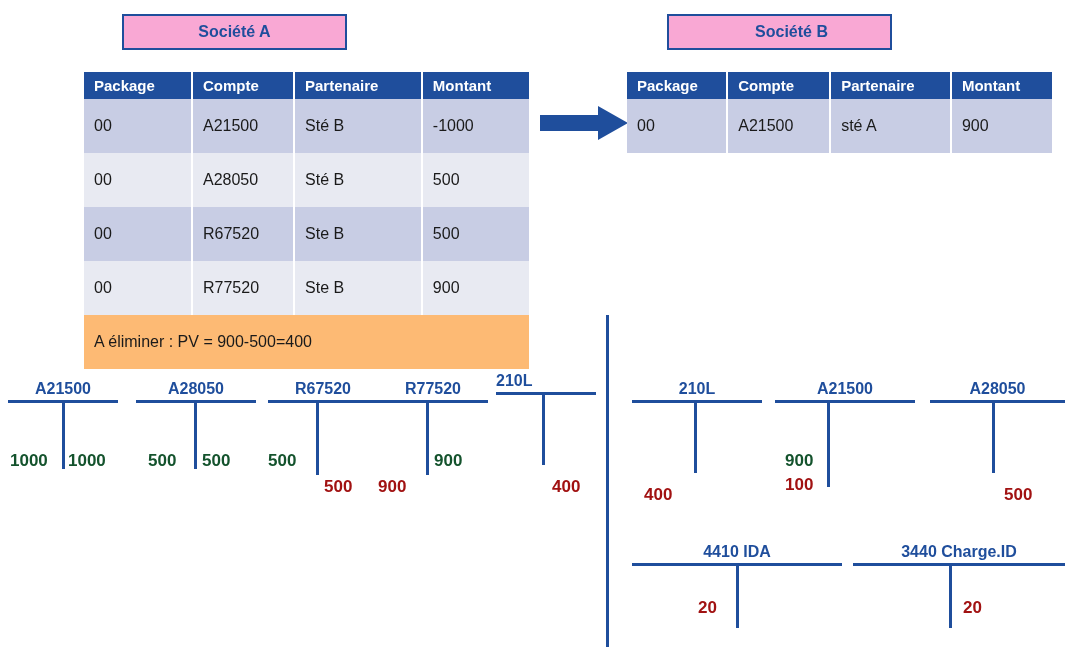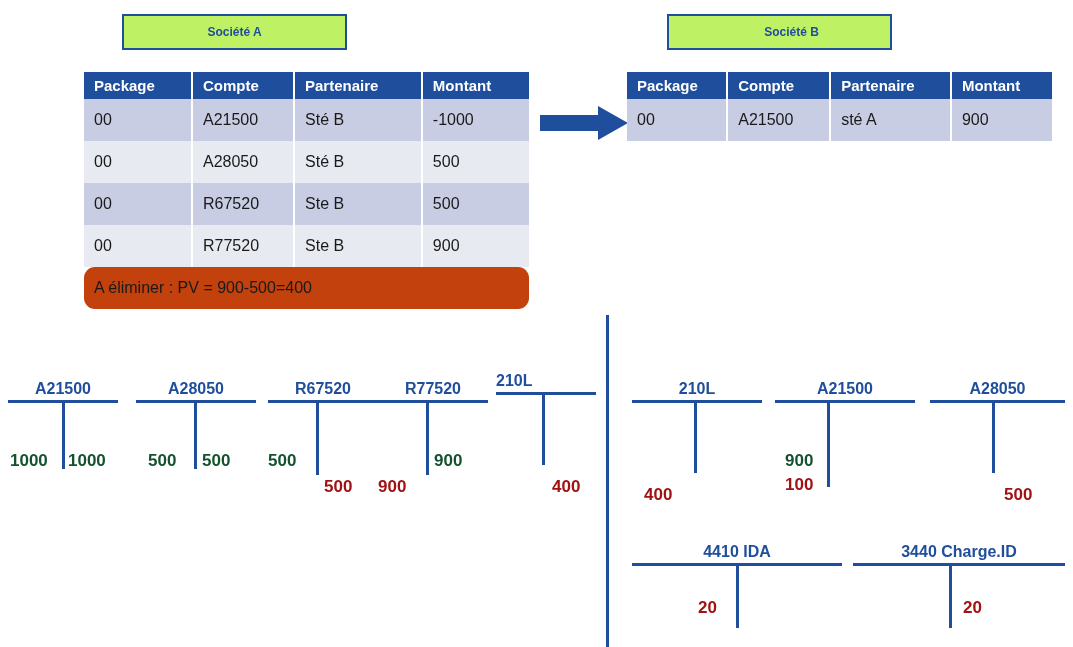--- a/index.html
+++ b/index.html
@@ -12,24 +12,24 @@
     height: 647px;
     position: relative;
     font-family: "Liberation Sans", sans-serif;
     overflow: hidden;
   }
   .abs { position: absolute; }
 
   
   .company-box {
     border: 2px solid #1f4e9c;
-    background: #bef264;
+    background: #f9a8d4;
     color: #1f4e9c;
     font-weight: bold;
-    font-size: 12px;
+    font-size: 16px;
     display: flex;
     align-items: center;
     justify-content: center;
     box-sizing: border-box;
   }
 
   
   .tbl {
     border-collapse: collapse;
     font-size: 16px;
@@ -40,31 +40,30 @@
     color: #ffffff;
     font-weight: bold;
     font-size: 15px;
     padding: 5px 10px;
     text-align: left;
     border-right: 2px solid #ffffff;
     white-space: nowrap;
   }
   .tbl th:last-child { border-right: none; }
   .tbl td {
-    padding: 12px 10px;
+    padding: 18px 10px;
     border-right: 2px solid #ffffff;
     white-space: nowrap;
   }
   .tbl td:last-child { border-right: none; }
   .tbl tr.row-alt td { background: #c8cde4; }
   .tbl tr.row-plain td { background: #e8eaf2; }
   .tbl td.note {
-    background: #c2410c;
-    font-size: 16px;
-    border-radius: 11px;
+    background: #fdba74;
+    font-size: 16px;
   }
   .num-right { text-align: left; margin-top: 34px; }
 
   
   .arrow-wrap { width: 90px; height: 34px; }
 
   
   .t-acc { position: absolute; }
   .t-title {
     color: #1f4e9c;

